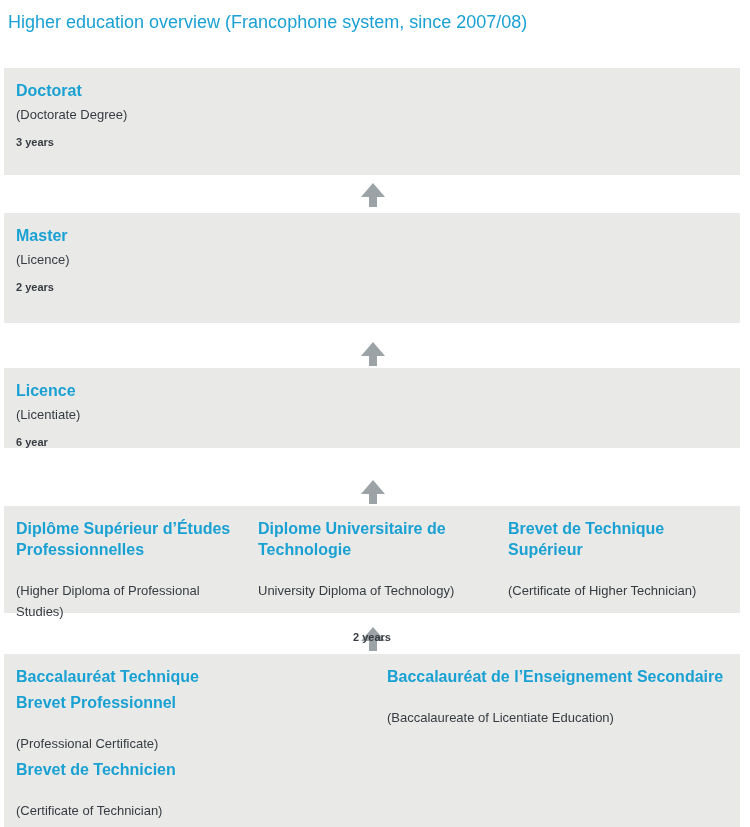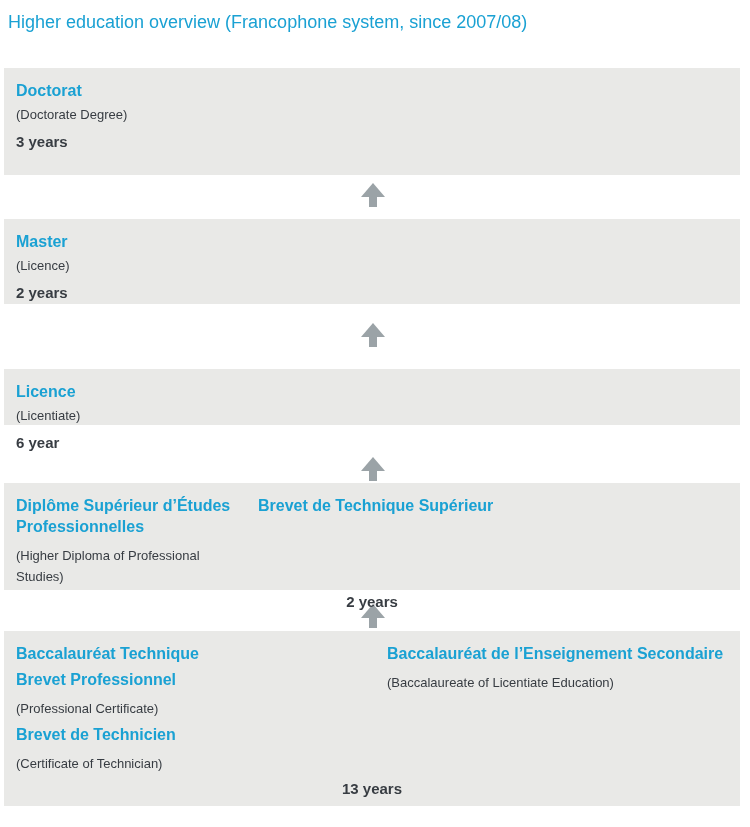--- a/index.html
+++ b/index.html
@@ -27,21 +27,21 @@
     margin:0;
     font-size:16px; line-height:21px; font-weight:bold;
     color:#1AA1D3;
   }
   .trans {
     margin:3px 0 0 0;
     font-size:13px; line-height:21px;
     color:#373C42;
   }
   .years {
-    font-size:15px; font-weight:bold; line-height:20px;
+    font-size:11px; font-weight:bold; line-height:20px;
     color:#373C42;
   }
   .years.left { margin-top:7px; }
   .years.center { margin-top:auto; text-align:center; padding-bottom:2px; }
 
   
   .arrow { width:24px; margin-left:361px; }
   .arrow .head {
     width:0; height:0;
     border-left:12px solid transparent;
@@ -50,39 +50,39 @@
   }
   .arrow .stem {
     width:8px; height:10px;
     background:#9BA3A7;
     margin:0 auto;
   }
 
   
   .b1 { margin-top:36px; height:107px; }
   .a1 { margin-top:8px; }
-  .b2 { margin-top:12px; height:85px; }
+  .b2 { margin-top:6px; height:110px; }
   .a2 { margin-top:19px; }
-  .b3 { margin-top:22px; height:56px; }
+  .b3 { margin-top:2px; height:80px; }
   .a3 { margin-top:32px; }
   .b4 { margin-top:2px; height:107px; display:flex; flex-direction:column; }
   .a4 { margin-top:14px; }
   .b5 { margin-top:3px; height:175px; display:flex; flex-direction:column; }
 
   .cols3 {
     display:grid;
     grid-template-columns:232px 240px 1fr;
     column-gap:10px;
   }
   .cols2 {
     display:grid;
     grid-template-columns:371px 1fr;
   }
   .entry { margin-bottom:5px; }
-  .entry .trans { margin-top:8px; }
+  .entry .trans { margin-top:20px; }
 </style>
 </head>
 <body>
 
 <h1 class="title">Higher education overview (Francophone system, since 2007/08)</h1>
 
 <section class="box b1">
   <h2 class="name">Doctorat</h2>
   <p class="trans">(Doctorate Degree)</p>
   <div class="years left">3 years</div>
@@ -115,21 +115,26 @@
   <div class="stem"></div>
 </div>
 
 <section class="box b4">
   <div class="cols3">
     <div class="entry">
       <h2 class="name">Diplôme Supérieur d’Études Professionnelles</h2>
       <p class="trans">(Higher Diploma of Professional Studies)</p>
     </div>
     <div class="entry">
+      <h2 class="name">Diplome Universitaire de Technologie</h2>
+      <p class="trans">University Diploma of Technology)</p>
+    </div>
+    <div class="entry">
       <h2 class="name">Brevet de Technique Supérieur</h2>
+      <p class="trans">(Certificate of Higher Technician)</p>
     </div>
   </div>
   <div class="years center">2 years</div>
 </section>
 
 <div class="arrow a4">
   <div class="head"></div>
   <div class="stem"></div>
 </div>
 

